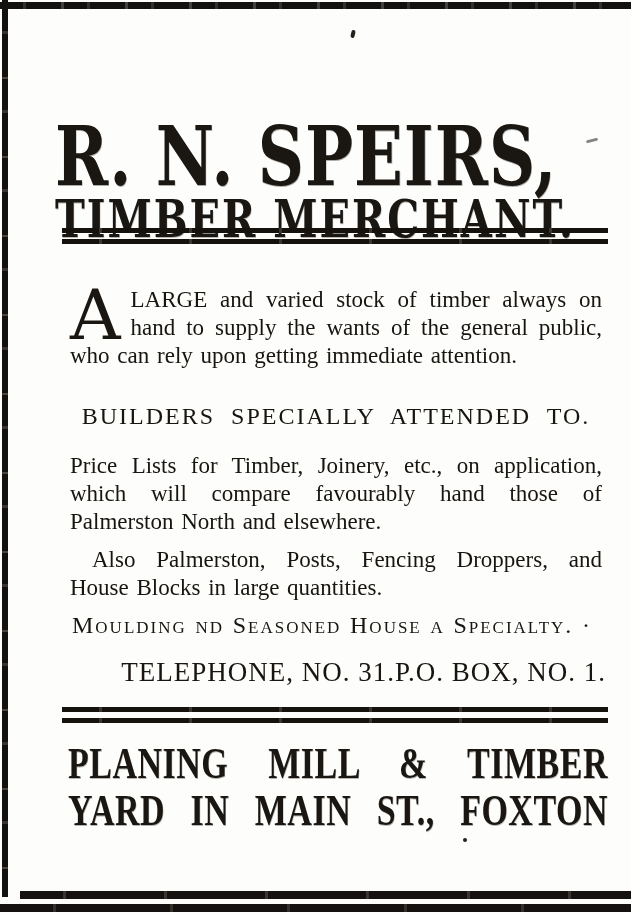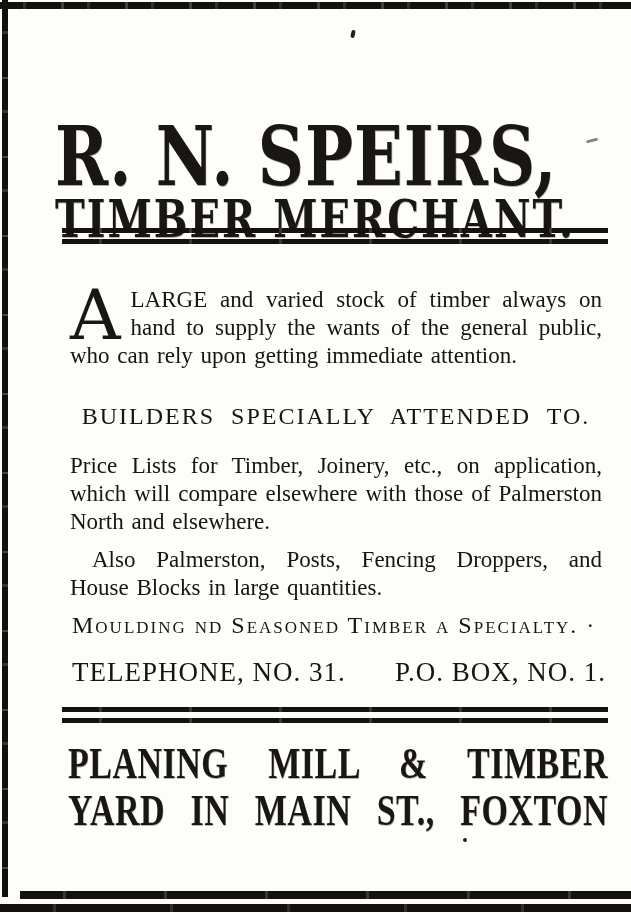--- a/index.html
+++ b/index.html
@@ -80,21 +80,21 @@
   .indent-first { text-indent: 22px; }
   .specialty {
     position: absolute; left: 72px; width: 520px; margin: 0; top: 612px;
     font-size: 24px; font-variant: small-caps;
     letter-spacing: 2px;
     text-align: justify; text-align-last: justify;
     white-space: nowrap; color: #181510;
   }
   .phone-row {
     position: absolute; left: 72px; width: 534px; top: 657px;
-    display: flex; justify-content: space-between;
+    display: flex; justify-content: flex-end;
     font-size: 27px; letter-spacing: 1px; color: #181510;
   }
   
   .footer-line {
     position: absolute; left: 68px; width: 540px;
     font-family: "Liberation Serif", serif; font-weight: bold;
     font-size: 34px; line-height: 1; letter-spacing: 0.5px;
     text-align: justify; text-align-last: justify;
     transform: scaleY(1.3); transform-origin: left top;
     white-space: nowrap; color: #1a1713;
@@ -124,25 +124,25 @@
     <div class="rule-bar"></div>
     <div class="rule-bar"></div>
   </div>
 
   <p class="para" style="top:286px">
     <span class="dropcap">A</span><span>LARGE and varied stock of timber always on hand to supply the wants of the general public, who can rely upon getting immediate attention.</span>
   </p>
 
   <p class="builders">BUILDERS SPECIALLY ATTENDED TO.</p>
 
-  <p class="para" style="top:452px">Price Lists for Timber, Joinery, etc., on application, which will compare elsewhere with those of Palmerston North and elsewhere.</p>
+  <p class="para" style="top:452px">Price Lists for Timber, Joinery, etc., on application, which will compare favourably hand those of Palmerston North and elsewhere.</p>
 
   <p class="para indent-first" style="top:546px">Also Palmerston, Posts, Fencing Droppers, and House Blocks in large quantities.</p>
 
-  <p class="specialty">Moulding nd Seasoned Timber a Specialty. ·</p>
+  <p class="specialty">Moulding nd Seasoned House a Specialty. ·</p>
 
   <div class="phone-row">
     <span>TELEPHONE, NO. 31.</span>
     <span>P.O. BOX, NO. 1.</span>
   </div>
 
   <div class="double-rule" style="top:707px">
     <div class="rule-bar"></div>
     <div class="rule-bar"></div>
   </div>

